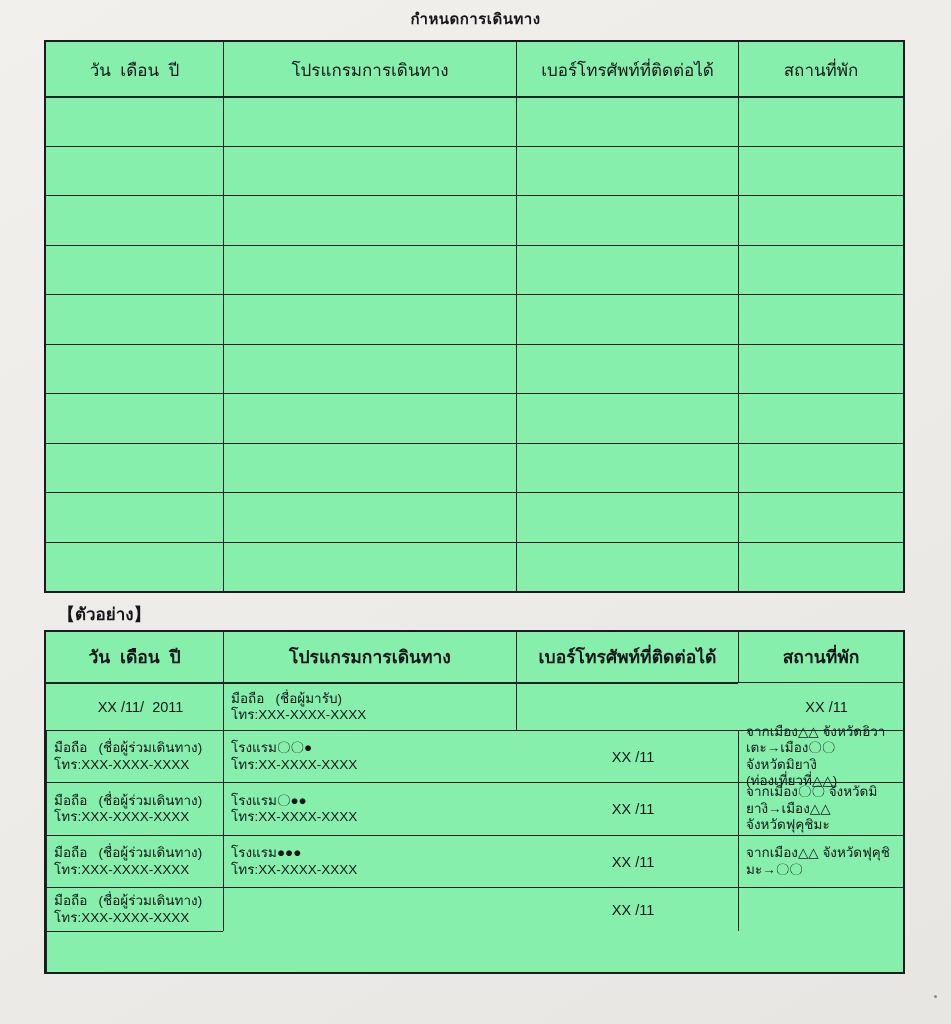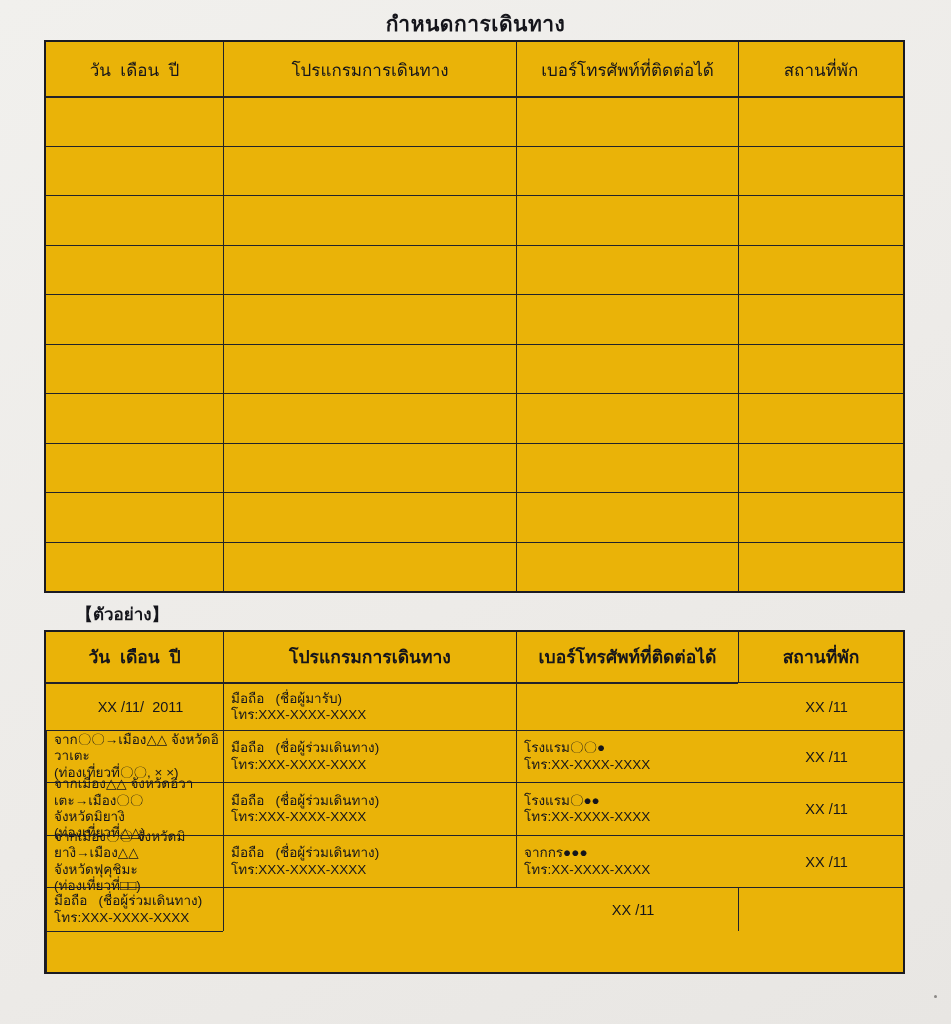--- a/index.html
+++ b/index.html
@@ -4,26 +4,26 @@
 <style>
   html,body{margin:0;padding:0;}
   body{
     width:951px;height:1024px;position:relative;overflow:hidden;
     background:linear-gradient(150deg,#f1f0ed 0%,#edebe8 55%,#e8e6e3 100%);
     font-family:"Liberation Sans","DejaVu Sans",sans-serif;
     color:#15151b;
   }
   .title{
     position:absolute;top:7px;left:0;width:100%;
-    text-align:center;font-size:21px;font-weight:bold;letter-spacing:.5px;
+    text-align:center;font-size:15px;font-weight:bold;letter-spacing:.5px;
     white-space:pre;
   }
   .tbl{
     position:absolute;left:44px;width:861px;box-sizing:border-box;
-    border:2.5px solid #1b1b22;background:#eab308;
+    border:2.5px solid #1b1b22;background:#86efac;
     display:grid;grid-template-columns:177px 293px 222px 1fr;
   }
   #blank-table{top:40px;grid-template-rows:54px repeat(10,49.5px);}
   #example-table{top:630px;grid-template-rows:50px 48px 52px 53px 52px 44px 41px;}
   .cell{
     box-sizing:border-box;min-width:0;min-height:0;
     border-left:1.6px solid #22222a;border-top:1.6px solid #22222a;
   }
   .c0{border-left:none;}
   .hr{border-top:none;}
@@ -31,21 +31,21 @@
   .hd{display:flex;align-items:center;justify-content:center;
       font-size:17px;white-space:pre;}
   #example-table .hd{font-weight:bold;font-size:17.5px;}
   .date{display:flex;align-items:center;justify-content:center;
         font-size:14.5px;white-space:pre;padding-left:12px;}
   .txt{display:flex;flex-direction:column;justify-content:center;
        padding:2px 4px 2px 7px;font-size:13.5px;line-height:1.22;}
   .txt span{white-space:pre-wrap;}
   .u{text-underline-offset:2px;}
   .ex-label{
-    position:absolute;left:76px;top:600px;
+    position:absolute;left:58px;top:600px;
     font-size:17px;font-weight:bold;white-space:pre;
   }
   .speck{position:absolute;width:3px;height:3px;border-radius:50%;
          background:#8a8885;}
 </style>
 </head>
 <body>
 
 <div class="title">กำหนดการเดินทาง</div>
 
@@ -109,24 +109,20 @@
   <div class="cell rt0 txt">
       <span>มือถือ   (ชื่อผู้มารับ)
 โทร:XXX-XXXX-XXXX</span>
     </div>
   <div class="cell rt0 txt">
       <span></span>
     </div>
 
   <div class="cell c0 date"><span>XX /11</span></div>
   <div class="cell txt">
-      <span>จาก〇〇→เมือง△△ จังหวัดอิวาเตะ
-(ท่องเที่ยวที่〇〇, × ×)</span>
-    </div>
-  <div class="cell txt">
       <span>มือถือ   (ชื่อผู้ร่วมเดินทาง)
 โทร:XXX-XXXX-XXXX</span>
     </div>
   <div class="cell txt">
       <span>โรงแรม〇〇●
 โทร:XX-XXXX-XXXX</span>
     </div>
 
   <div class="cell c0 date"><span>XX /11</span></div>
   <div class="cell txt">
@@ -140,32 +136,34 @@
     </div>
   <div class="cell txt">
       <span>โรงแรม〇●●
 โทร:XX-XXXX-XXXX</span>
     </div>
 
   <div class="cell c0 date"><span>XX /11</span></div>
   <div class="cell txt">
       <span>จากเมือง〇〇 จังหวัดมิยางิ→เมือง△△
 จังหวัดฟุคุชิมะ</span>
-      <span class="u">(ท่องเที่ยวที่□□)</span>
     </div>
   <div class="cell txt">
       <span>มือถือ   (ชื่อผู้ร่วมเดินทาง)
 โทร:XXX-XXXX-XXXX</span>
     </div>
   <div class="cell txt">
-      <span>จากกร●●●
+      <span>โรงแรม●●●
 โทร:XX-XXXX-XXXX</span>
     </div>
 
   <div class="cell c0 date"><span>XX /11</span></div>
+  <div class="cell txt">
+      <span>จากเมือง△△ จังหวัดฟุคุชิมะ→〇〇</span>
+    </div>
   <div class="cell txt">
       <span>มือถือ   (ชื่อผู้ร่วมเดินทาง)
 โทร:XXX-XXXX-XXXX</span>
     </div>
   <div class="cell txt">
       <span></span>
     </div>
 
   <div class="cell c0 date"><span>XX /11</span></div>
   <div class="cell txt">

